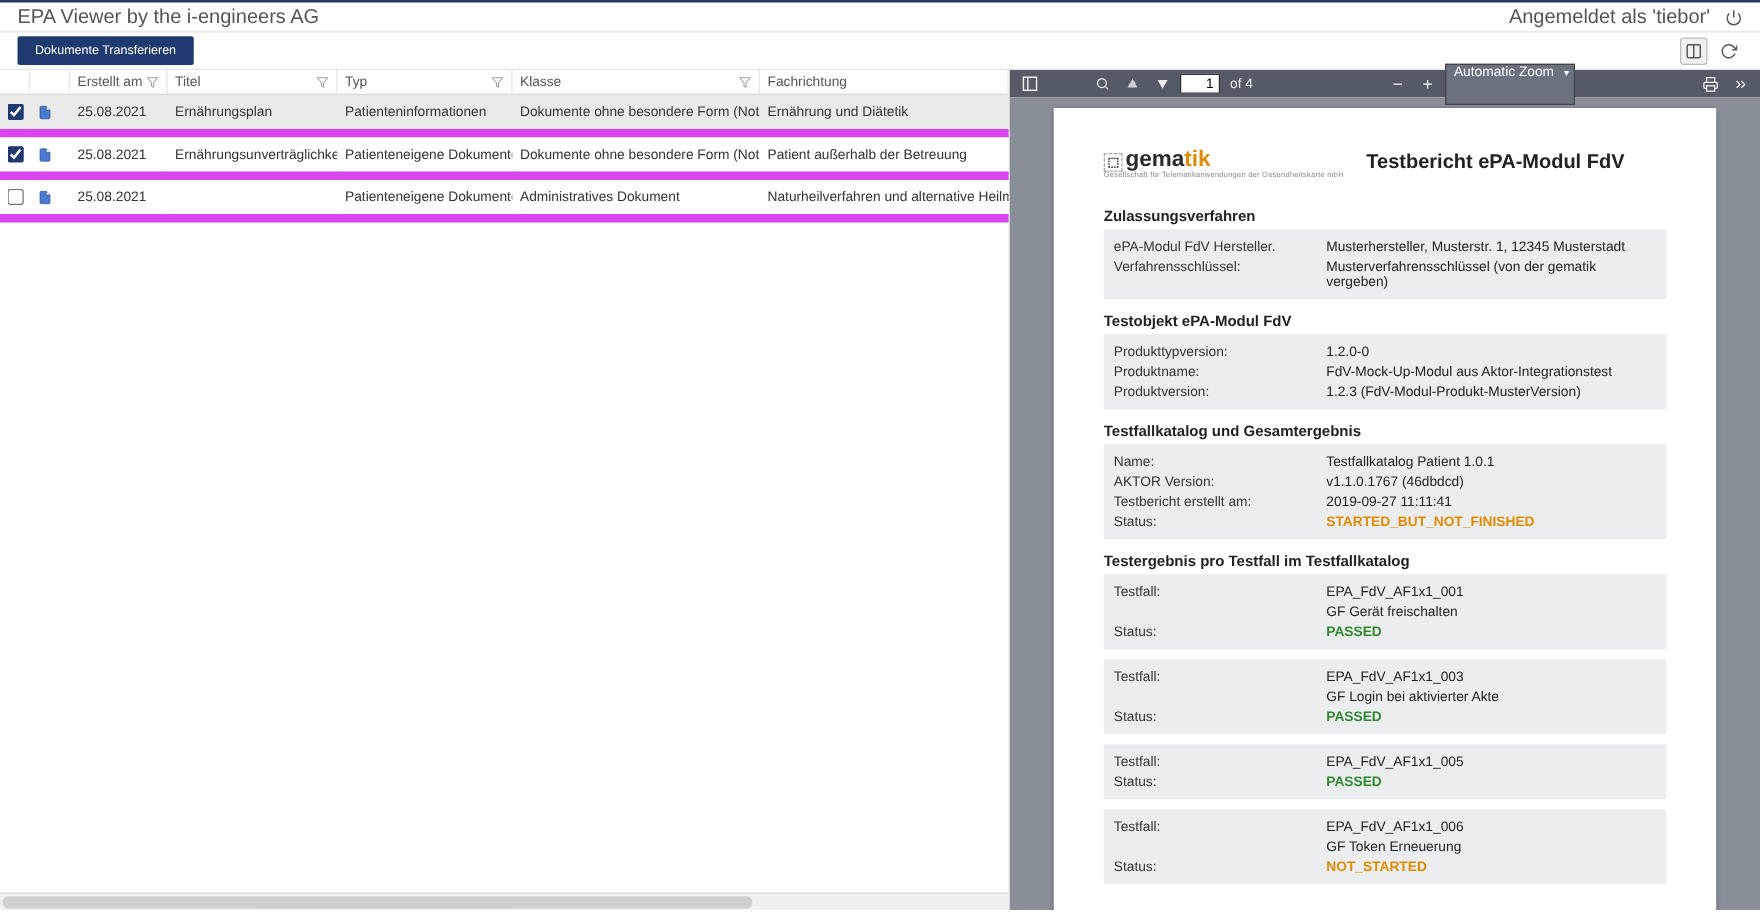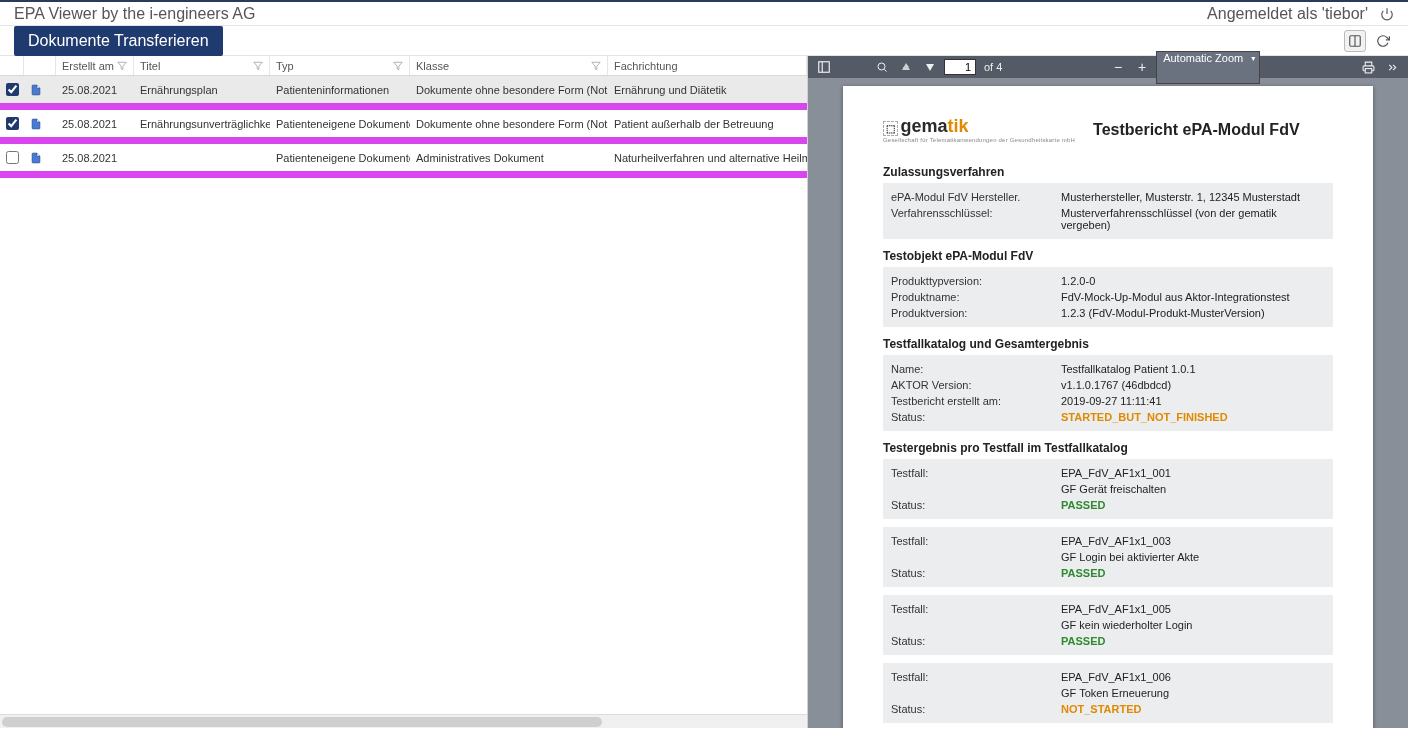--- a/index.html
+++ b/index.html
@@ -32,21 +32,21 @@
       align-items: center;
       height: 30px;
       padding: 0 14px;
       border-bottom: 1px solid #e4e4e4;
     }
     .transfer-btn {
       background: #1f3a6e;
       color: #fff;
       border: none;
       padding: 6px 14px;
-      font-size: 16px;
+      font-size: 10px;
       cursor: pointer;
       border-radius: 2px;
     }
     .toolbar-spacer { flex: 1; }
     .toolbar-icon {
       width: 22px; height: 22px;
       display: flex; align-items: center; justify-content: center;
       margin-left: 6px; color: #555; cursor: pointer;
       border: 1px solid transparent; border-radius: 3px;
     }
@@ -452,24 +452,20 @@
                 <div class="k">Status:</div>
                 <div class="v status-green">PASSED</div>
               </div>
             </div>
             <div class="tc-block">
               <div class="kv">
                 <div class="k">Testfall:</div>
                 <div class="v">EPA_FdV_AF1x1_005</div>
               </div>
               <div class="kv">
-                <div class="k"></div>
-                <div class="v">GF kein wiederholter Login</div>
-              </div>
-              <div class="kv">
                 <div class="k">Status:</div>
                 <div class="v status-green">PASSED</div>
               </div>
             </div>
             <div class="tc-block">
               <div class="kv">
                 <div class="k">Testfall:</div>
                 <div class="v">EPA_FdV_AF1x1_006</div>
               </div>
               <div class="kv">

